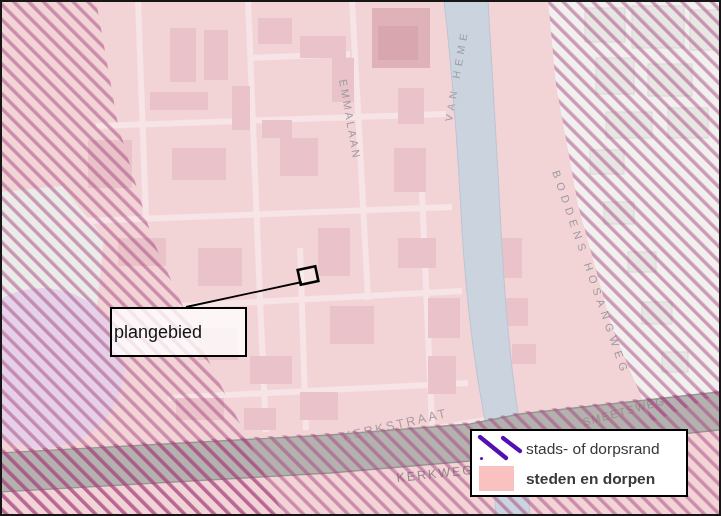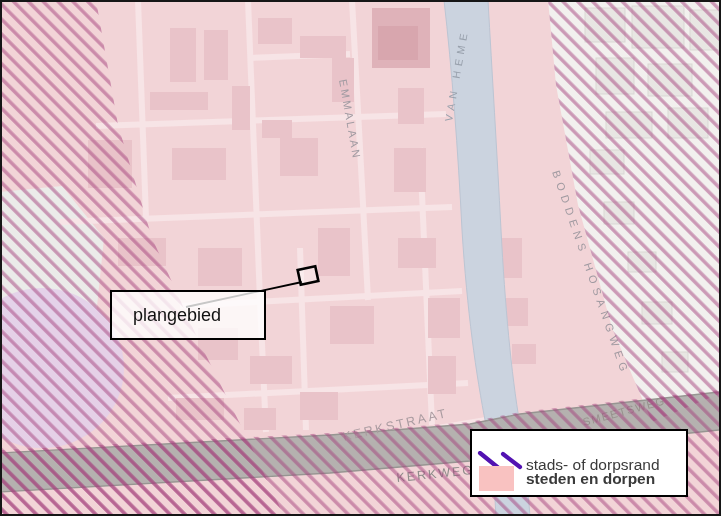--- a/index.html
+++ b/index.html
@@ -3,31 +3,31 @@
 <meta charset="utf-8">
 <style>
   html,body{margin:0;padding:0;background:#ffffff;}
   .stage{
     position:relative;width:721px;height:516px;box-sizing:border-box;
     border:2px solid #161616;overflow:hidden;background:#fff;
     font-family:"Liberation Sans", sans-serif;
   }
   .stage svg.mapart{position:absolute;left:-2px;top:-2px;width:721px;height:516px;}
   .callout-box{
-    position:absolute;left:108px;top:288px;width:131px;height:46px;
+    position:absolute;left:108px;top:305px;width:131px;height:46px;
     background:rgba(255,255,255,0.78);border:2px solid #000;
-    display:flex;align-items:center;padding-left:21px;
+    display:flex;align-items:center;padding-left:2px;
     font-size:18px;color:#111;
   }
   .legend{
     position:absolute;left:468px;top:427px;width:218px;height:68px;
     background:#ffffff;border:2px solid #000;box-sizing:border-box;
   }
   .legend-row{position:absolute;left:0;height:28px;display:flex;align-items:center;}
-  .legend-row.r1{top:4px;margin-top:16px;}
+  .legend-row.r1{top:4px;}
   .legend-row.r2{top:34px;font-weight:bold;}
   .legend-icon{width:48px;height:28px;margin-left:4px;flex:0 0 48px;}
   .legend-label{font-size:15.5px;color:#3a3a3a;margin-left:2px;white-space:nowrap;}
 </style>
 </head>
 <body>
 
 <div class="stage">
 
   <svg class="mapart" viewBox="0 0 721 516" aria-hidden="true">

